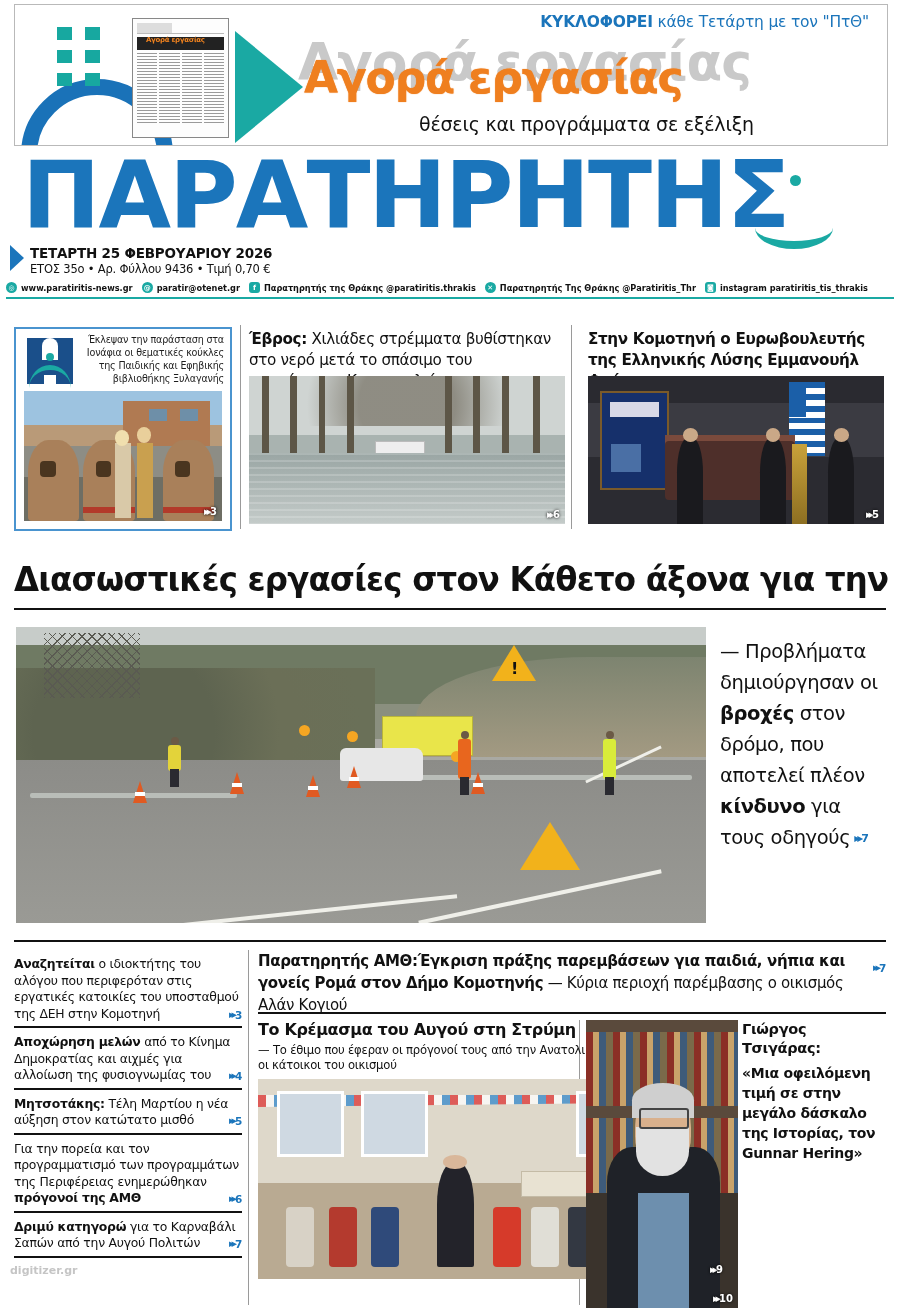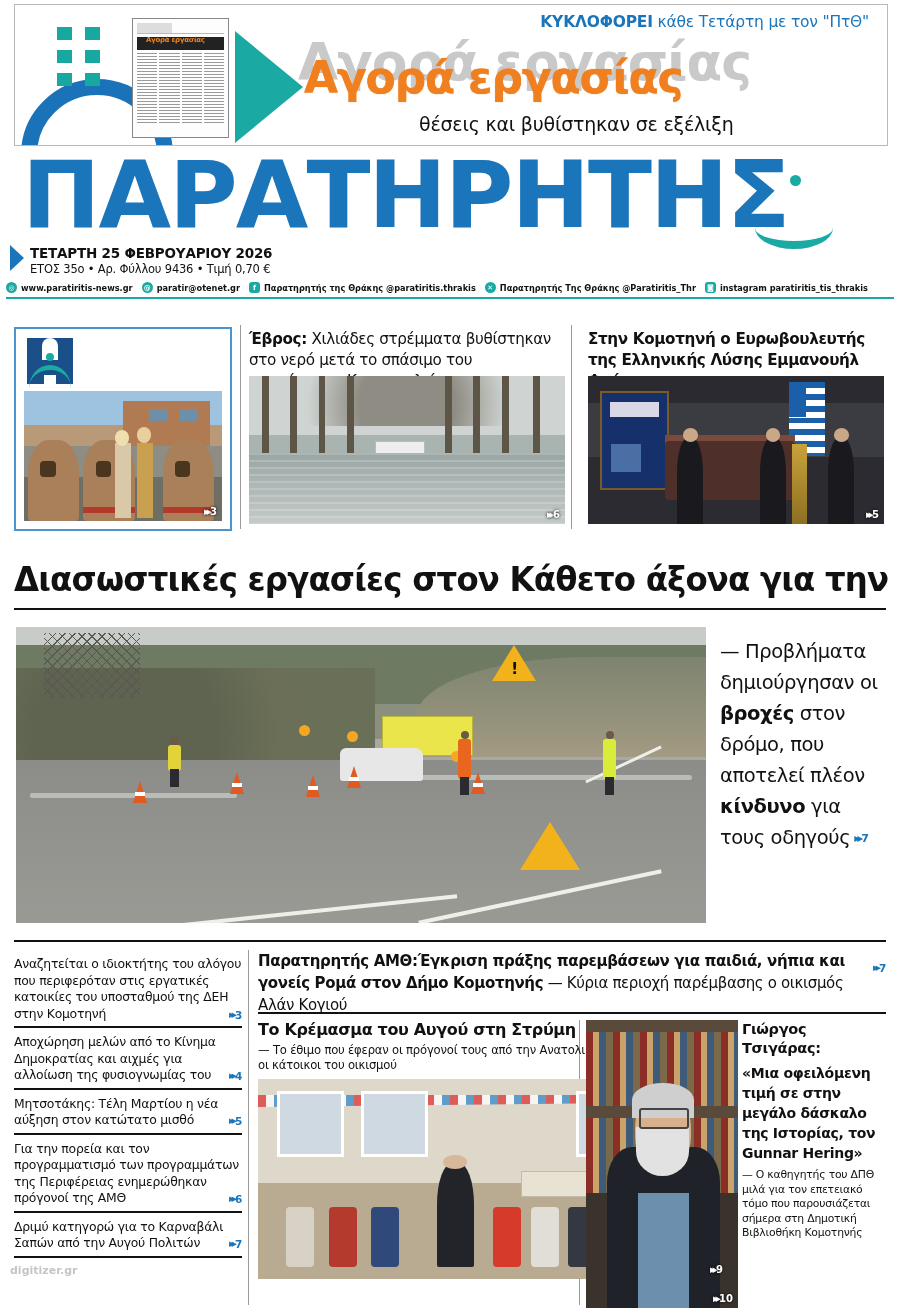--- a/index.html
+++ b/index.html
@@ -159,21 +159,21 @@
     font-weight:bold;vertical-align:middle;margin-left:4px;
   }
   .main-side .pg .arrows{letter-spacing:-3px;font-size:12px;}
 
   
   .bot-rule{position:absolute;left:14px;top:940px;width:872px;height:2px;background:#111;}
   .vdiv{position:absolute;width:1px;background:#9a9a9a;}
 
   .leftcol{position:absolute;left:14px;top:950px;width:228px;}
   .lc-item{position:relative;padding:6px 0 4px;font-size:12.4px;line-height:16.5px;letter-spacing:-.25px;}
-  .lc-item b{font-weight:normal;}
+  .lc-item b{font-weight:bold;}
   .lc-sep{height:2px;background:#111;margin:0;}
   .lc-pg{
     float:right;color:#1b75bb;font-size:10.5px;font-weight:bold;
     display:inline-flex;align-items:center;gap:1px;margin-top:1px;
   }
   .lc-pg .arrows{letter-spacing:-3px;font-size:11px;}
 
   .midtop{position:absolute;left:258px;top:950px;width:628px;}
   .midtop .hd{font-size:15px;line-height:22px;font-weight:bold;letter-spacing:-.35px;}
   .midtop .hd .reg{font-weight:normal;}
@@ -323,21 +323,21 @@
           <span></span>
           <span></span>
         </div>
     </div>
     <div class="ad-tri"></div>
     <div class="ad-top-line">
       <b>ΚΥΚΛΟΦΟΡΕΙ</b><span> κάθε Τετάρτη με τον "ΠτΘ"</span>
     </div>
     <div class="ad-ghost">Αγορά εργασίας</div>
     <div class="ad-main">Αγορά εργασίας</div>
-    <div class="ad-sub">θέσεις και βυθίστηκαν σε εξέλιξη</div>
+    <div class="ad-sub">θέσεις και προγράμματα σε εξέλιξη</div>
   </div>
 
   <div class="masthead">
     <div class="mh-title">ΠΑΡΑΤΗΡΗΤΗΣ</div>
     <div class="mh-swoosh"></div>
     <div class="mh-dot"></div>
     <div class="mh-flag"></div>
     <div class="mh-date">ΤΕΤΑΡΤΗ 25 ΦΕΒΡΟΥΑΡΙΟΥ 2026</div>
     <div class="mh-issue">ΕΤΟΣ 35ο • Αρ. Φύλλου 9436 • Τιμή 0,70 €</div>
     <div class="mh-social">
@@ -356,20 +356,21 @@
   </div>
 
   <div class="topbox box1">
     <div class="b1-logo">
       <div class="shape"></div>
         <div class="cut"></div>
         <div class="arc"></div>
       <div class="dot"></div>
         <div class="leg"></div>
     </div>
+    <div class="b1-txt">Έκλεψαν την παράσταση στα Ιονάφια οι θεματικές κούκλες της Παιδικής και Εφηβικής βιβλιοθήκης Ξυλαγανής</div>
     <div class="b1-photo">
       <div class="scene sc-carn">
         <div class="house"></div>
         <div class="win" style="right:12%;top:14%;width:9%;height:9%"></div>
         <div class="win" style="right:28%;top:14%;width:9%;height:9%"></div>
         <div class="hut" style="left:2%"></div>
         <div class="hut" style="left:30%">
             <span class="band"></span>
           </div>
         <div class="hut" style="right:4%">
@@ -581,18 +582,17 @@
     </div>
     <div class="pgnum">
       <span class="arrows">▸▸</span>
         <span>10</span>
     </div>
   </div>
 
   <div class="rightcol">
     <div class="nm">Γιώργος Τσιγάρας:</div>
     <div class="qt">«Μια οφειλόμενη τιμή σε στην μεγάλο δάσκαλο της Ιστορίας, τον Gunnar Hering»</div>
-    <div class="dk">— Ο καθηγητής του ΔΠΘ μιλά για τον επετειακό τόμο που παρουσιάζεται σήμερα στη Δημοτική Βιβλιοθήκη Κομοτηνής</div>
   </div>
 
   <div class="wm2">digitizer.gr</div>
 
 </div>
 
 </body></html>

